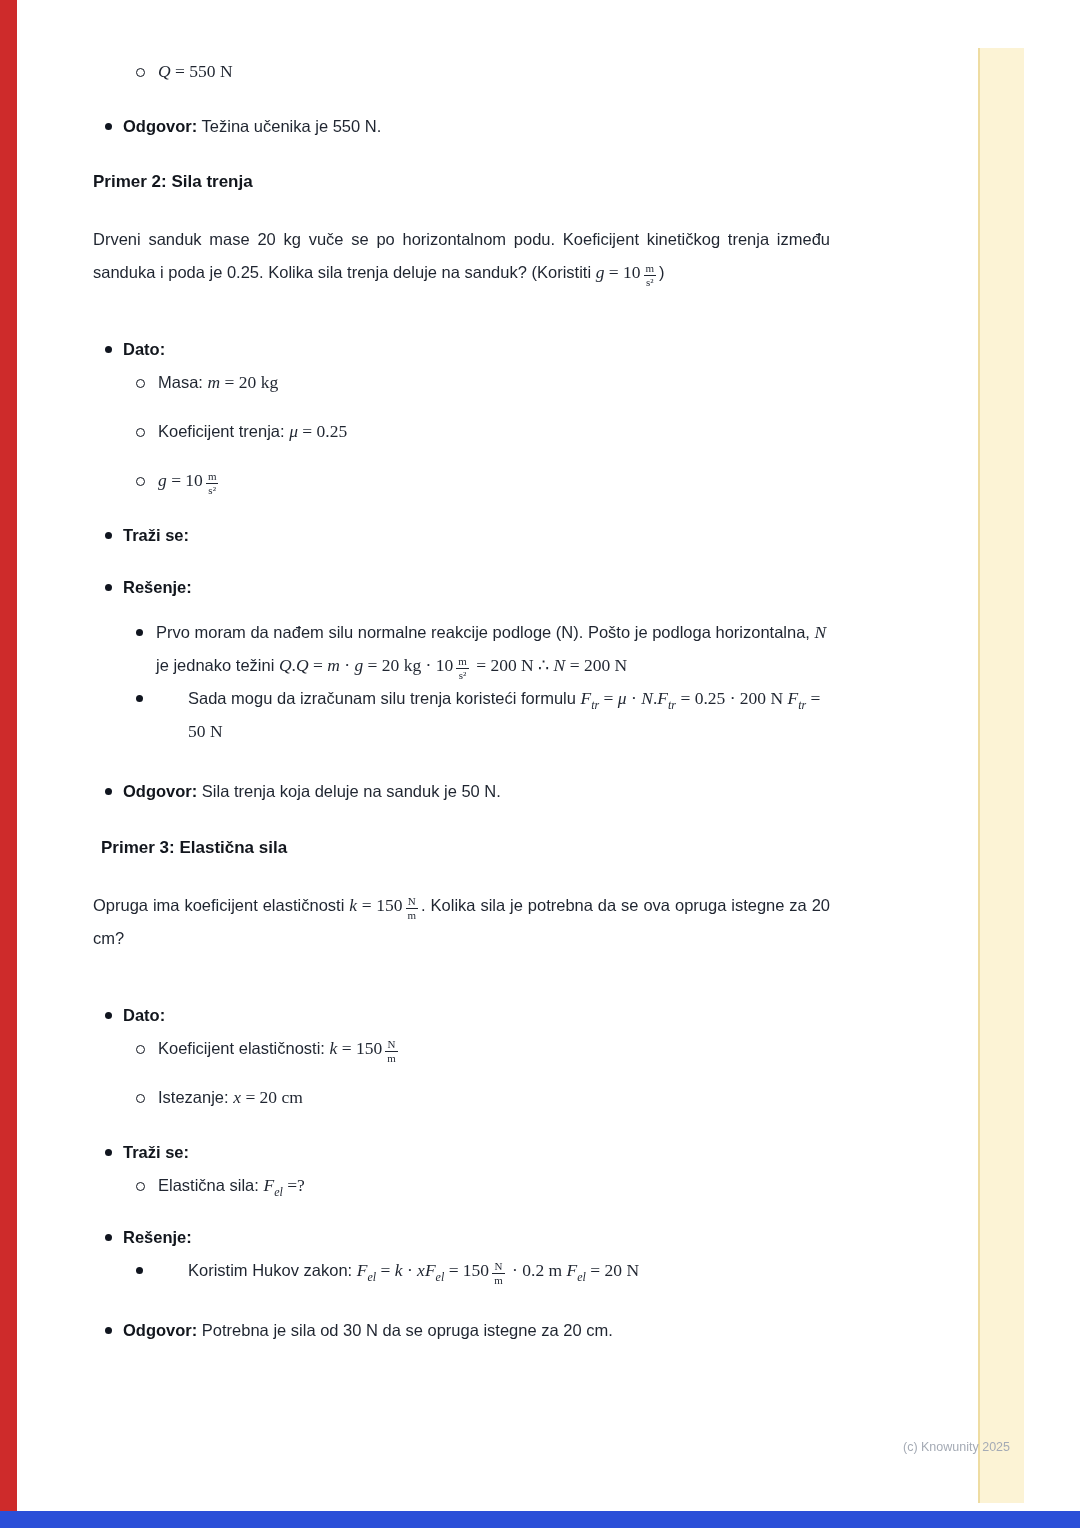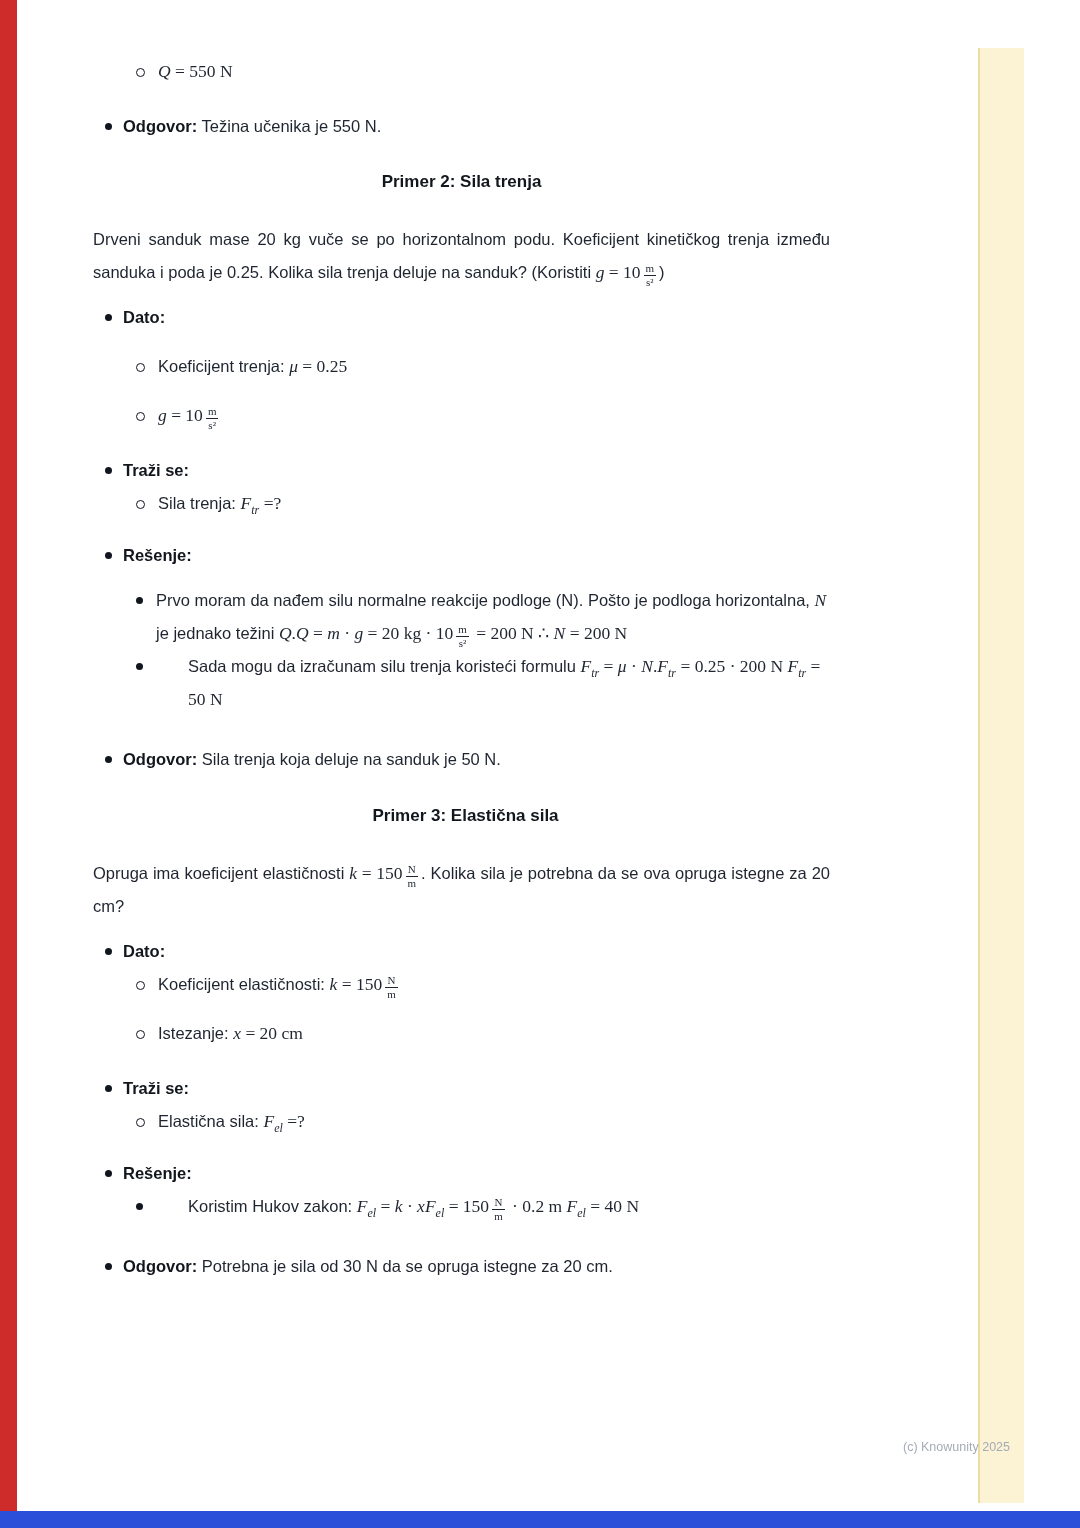--- a/index.html
+++ b/index.html
@@ -5,40 +5,40 @@
   html,body{margin:0;padding:0;}
   body{
     width:1080px;height:1528px;position:relative;background:#ffffff;
     font-family:"Liberation Sans","DejaVu Sans",sans-serif;color:#1f2530;
     overflow:hidden;
   }
   .left-stripe{position:absolute;left:0;top:0;width:17px;height:1528px;background:#ce2b2b;z-index:1;}
   .bottom-stripe{position:absolute;left:0;bottom:0;width:1080px;height:17px;background:#2b4fd8;z-index:3;}
   .right-band{position:absolute;left:978px;top:48px;width:44px;height:1455px;background:#fcf3d5;border-left:2px solid #eeden;border-left:2px solid #eedca2;z-index:0;}
   .content{position:absolute;left:93px;top:55px;width:737px;font-size:16.5px;z-index:2;}
-  .h{font-size:17px;font-weight:700;color:#12161d;line-height:33px;text-align:center;}
+  .h{font-size:17px;font-weight:700;color:#12161d;line-height:33px;}
   .para{line-height:33px;text-align:justify;}
   .bold{font-weight:700;color:#12161d;}
   .math{font-family:"Liberation Serif","DejaVu Serif",serif;font-size:17.5px;}
   .math i{font-style:italic;}
   .vsub{font-family:"Liberation Serif","DejaVu Serif",serif;font-style:italic;font-size:12px;line-height:0;}
   .frac{display:inline-block;text-align:center;font-size:11px;line-height:1.15;vertical-align:-8px;margin:0 3px;font-family:"Liberation Serif","DejaVu Serif",serif;font-style:normal;color:#1f2530;}
   .frac .num{display:block;border-bottom:1px solid #1f2530;padding:0 2px;}
   .frac .den{display:block;padding:0 2px;}
   .code-badge{display:inline-block;background:#fdeec9;color:#c07a17;font-family:"Liberation Mono","DejaVu Sans Mono",monospace;font-size:13.5px;font-weight:700;line-height:1;padding:5px 9px;border-radius:5px;margin:0 7px;vertical-align:1px;}
   .li1,.li2,.li3{display:flex;align-items:flex-start;}
   .mk{flex:none;display:block;}
   .li1>.mk{margin:13px 11px 0 12px;}
   .li2>.mk,.li3>.mk{margin:13px 13px 0 43px;}
   .dot{display:block;width:7px;height:7px;border-radius:50%;background:#10151f;}
   .ring{display:block;width:9px;height:9px;border-radius:50%;border:1.6px solid #10151f;box-sizing:border-box;background:transparent;}
   .li-text{flex:1;line-height:33px;min-width:0;}
   .copyright{position:absolute;top:1440px;right:70px;font-size:12.5px;color:#a5abb5;z-index:4;}
   .mt4{margin-top:12px;}.mt10{margin-top:16px;}.mt14{gap:32px;}.mt19{margin-top:19px;}
-  .mt21{margin-top:27px;}.mt22{margin-top:22px;}.mt23{margin-top:23px;margin-left:8px;}.mt25{margin-top:25px;}.mt26{margin-top:12px;}
+  .mt21{margin-top:27px;}.mt22{margin-top:22px;}.mt23{margin-top:23px;margin-left:8px;}.mt25{margin-top:25px;}.mt26{margin-top:44px;}
 </style>
 </head>
 <body>
 
 <div class="left-stripe"></div>
 <div class="right-band"></div>
 
 <div class="content">
 
   <div class="li2">
@@ -58,44 +58,44 @@
   <div class="h mt22">Primer 2: Sila trenja</div>
 
   <div class="para mt25"><span>Drveni sanduk mase 20 kg vuče se po horizontalnom podu. Koeficijent kinetičkog trenja između sanduka i poda je 0.25. Kolika sila trenja deluje na sanduk? (Koristiti </span><span class="math"><i>g</i><span> = 10</span><span class="frac"><span class="num">m</span><span class="den">s²</span></span></span><span>)</span></div>
 
   <div class="li1 mt26">
     <span class="mk">
         <span class="dot"></span>
       </span>
     <span class="li-text bold">Dato:</span>
   </div>
+  <div class="li2">
+    <span class="mk">
+        <span class="ring"></span>
+      </span>
+    <span class="li-text"><span>Masa: </span><span class="math"><i>m</i><span> = 20 kg</span></span></span>
+  </div>
   <div class="li2 mt10">
     <span class="mk">
         <span class="ring"></span>
       </span>
     <span class="li-text"><span>Koeficijent trenja: </span><span class="math"><i>μ</i><span> = 0.25</span></span></span>
   </div>
   <div class="li2 mt10">
     <span class="mk">
         <span class="ring"></span>
       </span>
     <span class="li-text math"><i>g</i><span> = 10</span><span class="frac"><span class="num">m</span><span class="den">s²</span></span></span>
   </div>
 
   <div class="li1 mt22">
     <span class="mk">
         <span class="dot"></span>
       </span>
     <span class="li-text bold">Traži se:</span>
-  </div>
-  <div class="li2">
-    <span class="mk">
-        <span class="ring"></span>
-      </span>
-    <span class="li-text"><span>Sila trenja: </span><span class="math"><i>F</i><sub class="vsub">tr</sub><span> =?</span></span></span>
   </div>
 
   <div class="li1 mt19">
     <span class="mk">
         <span class="dot"></span>
       </span>
     <span class="li-text bold">Rešenje:</span>
   </div>
   <div class="li3 mt4">
     <span class="mk">
@@ -156,21 +156,21 @@
   <div class="li1 mt19">
     <span class="mk">
         <span class="dot"></span>
       </span>
     <span class="li-text bold">Rešenje:</span>
   </div>
   <div class="li3 mt14">
     <span class="mk">
         <span class="dot"></span>
       </span>
-    <span class="li-text"><span>Koristim Hukov zakon: </span><span class="math"><i>F</i><sub class="vsub">el</sub><span> = </span><i>k</i><span> · </span><i>x</i><i>F</i><sub class="vsub">el</sub><span> = 150</span><span class="frac"><span class="num">N</span><span class="den">m</span></span><span> · 0.2 m </span><i>F</i><sub class="vsub">el</sub><span> = 40 N</span></span></span>
+    <span class="li-text"><span>Koristim Hukov zakon: </span><span class="math"><i>F</i><sub class="vsub">el</sub><span> = </span><i>k</i><span> · </span><i>x</i><i>F</i><sub class="vsub">el</sub><span> = 150</span><span class="frac"><span class="num">N</span><span class="den">m</span></span><span> · 0.2 m </span><i>F</i><sub class="vsub">el</sub><span> = 20 N</span></span></span>
   </div>
 
   <div class="li1 mt21">
     <span class="mk">
         <span class="dot"></span>
       </span>
     <span class="li-text"><span class="bold">Odgovor:</span><span> Potrebna je sila od 30 N da se opruga istegne za 20 cm.</span></span>
   </div>
 
 </div>

